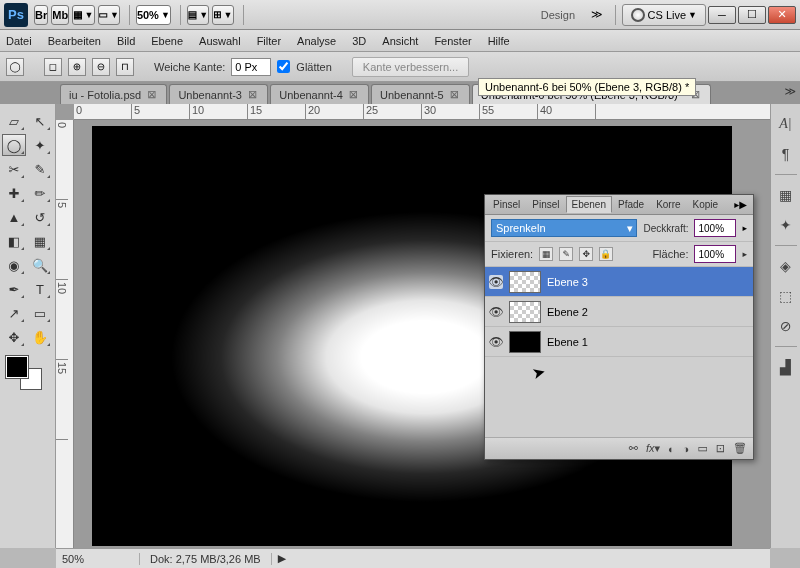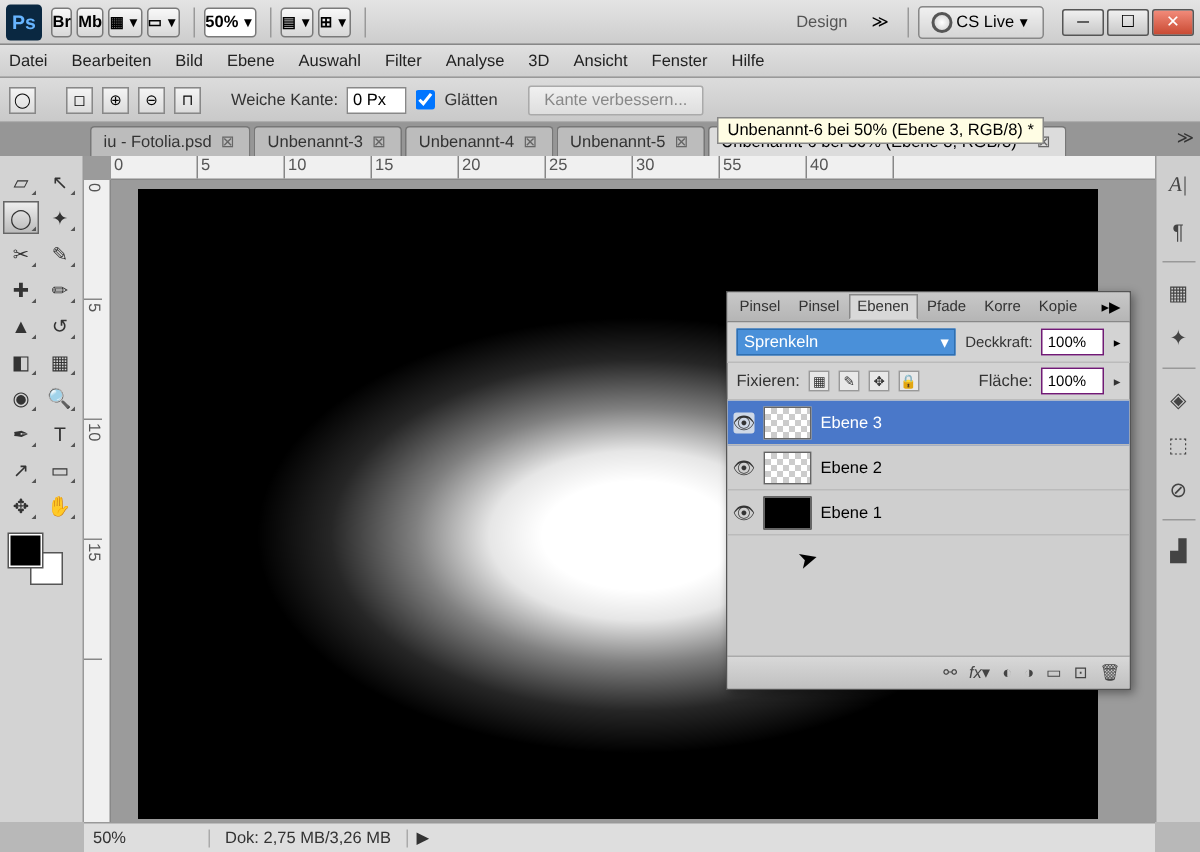--- a/index.html
+++ b/index.html
@@ -8,21 +8,21 @@
 
 .titlebar { height: 30px; background: linear-gradient(#e4e4e4, #cdcdcd); border-bottom: 1px solid #888; display: flex; align-items: center; padding: 0 4px; justify-content: space-between; }
 .ps-logo { width: 24px; height: 24px; background: #0a2841; color: #67b5ff; font-weight: bold; font-size: 13px; display: flex; align-items: center; justify-content: center; border-radius: 3px; margin-right: 6px; }
 .tb-btn { height: 20px; padding: 0 0; background: linear-gradient(#f8f8f8,#d8d8d8); border: 1px solid #7a7a7a; border-radius: 3px; margin-right: 3px; display: flex; align-items: center; font-weight: bold; font-size: 10px; }
 .tb-sep { width: 1px; height: 20px; background: #999; margin: 0 6px; }
 .tb-drop { font-size: 9px; margin-left: 2px; }
 .workspace-sel { padding: 3px 10px; background: linear-gradient(#d8d8d8,#bcbcbc); border: 1px solid #888; border-radius: 4px; font-weight: bold; color: #444; }
 .workspace-alt { padding: 3px 10px; color: #555; }
 .spacer { flex: 1; }
 .circle-icon { width: 14px; height: 14px; border: 2px solid #555; border-radius: 50%; margin-right: 3px; background: radial-gradient(#fff,#ccc); }
-.cslive { display: flex; align-items: center; padding: 3px 8px; border: 1px solid #888; border-radius: 3px; background: linear-gradient(#f0f0f0,#d5d5d5); margin-right: 12px; }
+.cslive { display: flex; align-items: center; padding: 3px 8px; border: 1px solid #888; border-radius: 3px; background: linear-gradient(#f0f0f0,#d5d5d5); margin-right: 2px; }
 .winbtns { display: flex; gap: 2px; }
 .winbtn { width: 28px; height: 18px; border: 1px solid #555; border-radius: 2px; background: linear-gradient(#f0f0f0,#c8c8c8); display: flex; align-items: center; justify-content: center; font-size: 11px; }
 .winbtn.close { background: linear-gradient(#f28b7a,#c94a33); color: #fff; }
 
 
 .menubar { height: 22px; background: linear-gradient(#e0e0e0,#cfcfcf); border-bottom: 1px solid #999; display: flex; align-items: center; padding: 0 6px; gap: 16px; }
 .menuitem { color: #222; cursor: default; }
 
 
 .optbar { height: 30px; background: linear-gradient(#dcdcdc,#c9c9c9); border-bottom: 1px solid #999; display: flex; align-items: center; padding: 0 6px; gap: 6px; }

